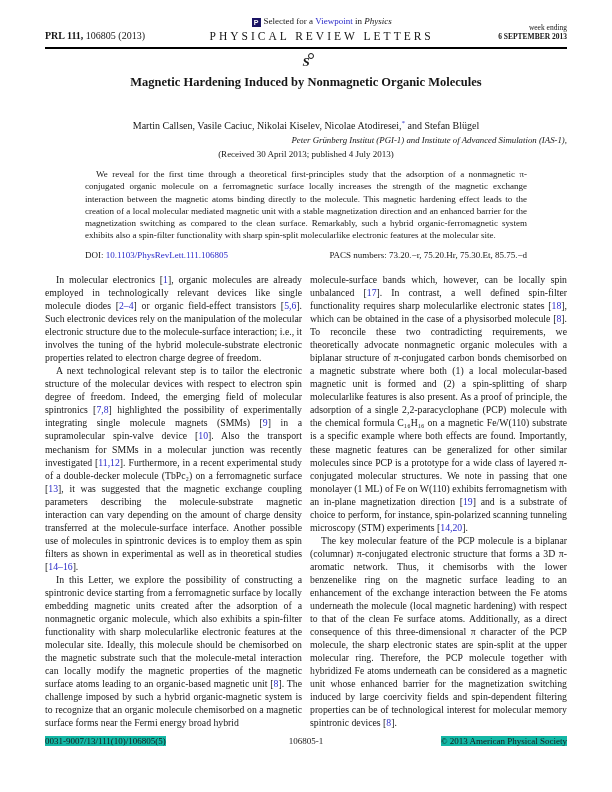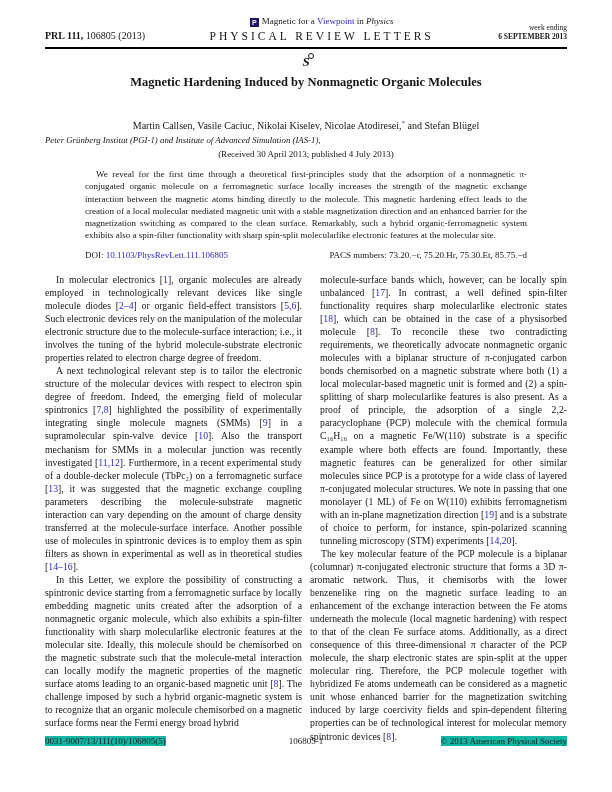--- a/index.html
+++ b/index.html
@@ -42,38 +42,38 @@
     font-style: italic; font-weight: bold; font-size: 13px; line-height: 13px;
   }
   .sugg .ring {
     position: absolute; top: -2px; right: -4px;
     width: 4px; height: 4px; border: 1px solid #161616; border-radius: 50%;
   }
   
   .title { text-align: center; font-weight: bold; font-size: 12.5px; margin-top: 8px; }
   .authors { text-align: center; font-size: 10px; margin-top: 29px; }
   .authors sup { color: #2a2ac8; font-size: 7px; }
-  .affil { text-align: left; font-style: italic; font-size: 8.8px; line-height: 11px; margin-top: 4px; }
+  .affil { text-align: right; font-style: italic; font-size: 8.8px; line-height: 11px; margin-top: 4px; }
   .received { text-align: center; font-size: 9px; margin-top: 3px; }
   .abstract {
     width: 442px; margin: 9px auto 7px auto;
     font-size: 9px; line-height: 12.1px; text-align: justify;
   }
   .abstract p { margin: 0; text-indent: 11px; }
   .doi-row {
     width: 442px; margin: 9px auto 0 auto;
     display: flex; justify-content: space-between;
     font-size: 9px;
     gap: 33px;
   }
   
   .columns { display: flex; gap: 8px; margin-top: 13px; }
   .col { flex: 1; font-size: 9.75px; line-height: 13.05px; text-align: justify; }
   .col p { margin: 0; text-indent: 11px; }
-  .col p.noindent { text-indent: 0; margin-left: 10px; }
+  .col p.noindent { text-indent: 0; }
   .reflink { color: #2a2ac8; }
   
   .pfooter {
     position: absolute; left: 45px; right: 45px; top: 736px;
     display: flex; justify-content: space-between;
     font-size: 9px;
   }
   .pfooter .ctr { position: absolute; left: 0; right: 0; text-align: center; }
   .pfooter .lft, .pfooter .rgt { position: relative; z-index: 1; background: #14b8a6; font-family: Liberation Serif, serif; }
 </style>
@@ -81,21 +81,21 @@
 <body>
 
 <div class="page">
 
   <div class="hdr">
     <div class="hdr-left">
       <span class="b">PRL 111,</span><span> 106805 (2013)</span>
     </div>
     <div class="hdr-center">
       <div class="selected-line">
-        <span class="plogo">P</span><span>Magnetic for a </span><span class="link">Viewpoint</span><span> in </span><span class="it">Physics</span>
+        <span class="plogo">P</span><span>Selected for a </span><span class="link">Viewpoint</span><span> in </span><span class="it">Physics</span>
       </div>
       <div class="journal-name">PHYSICAL REVIEW LETTERS</div>
     </div>
     <div class="hdr-right">
       <div>week ending</div>
       <div class="date">6 SEPTEMBER 2013</div>
     </div>
   </div>
 
   <div class="sugg-row">

